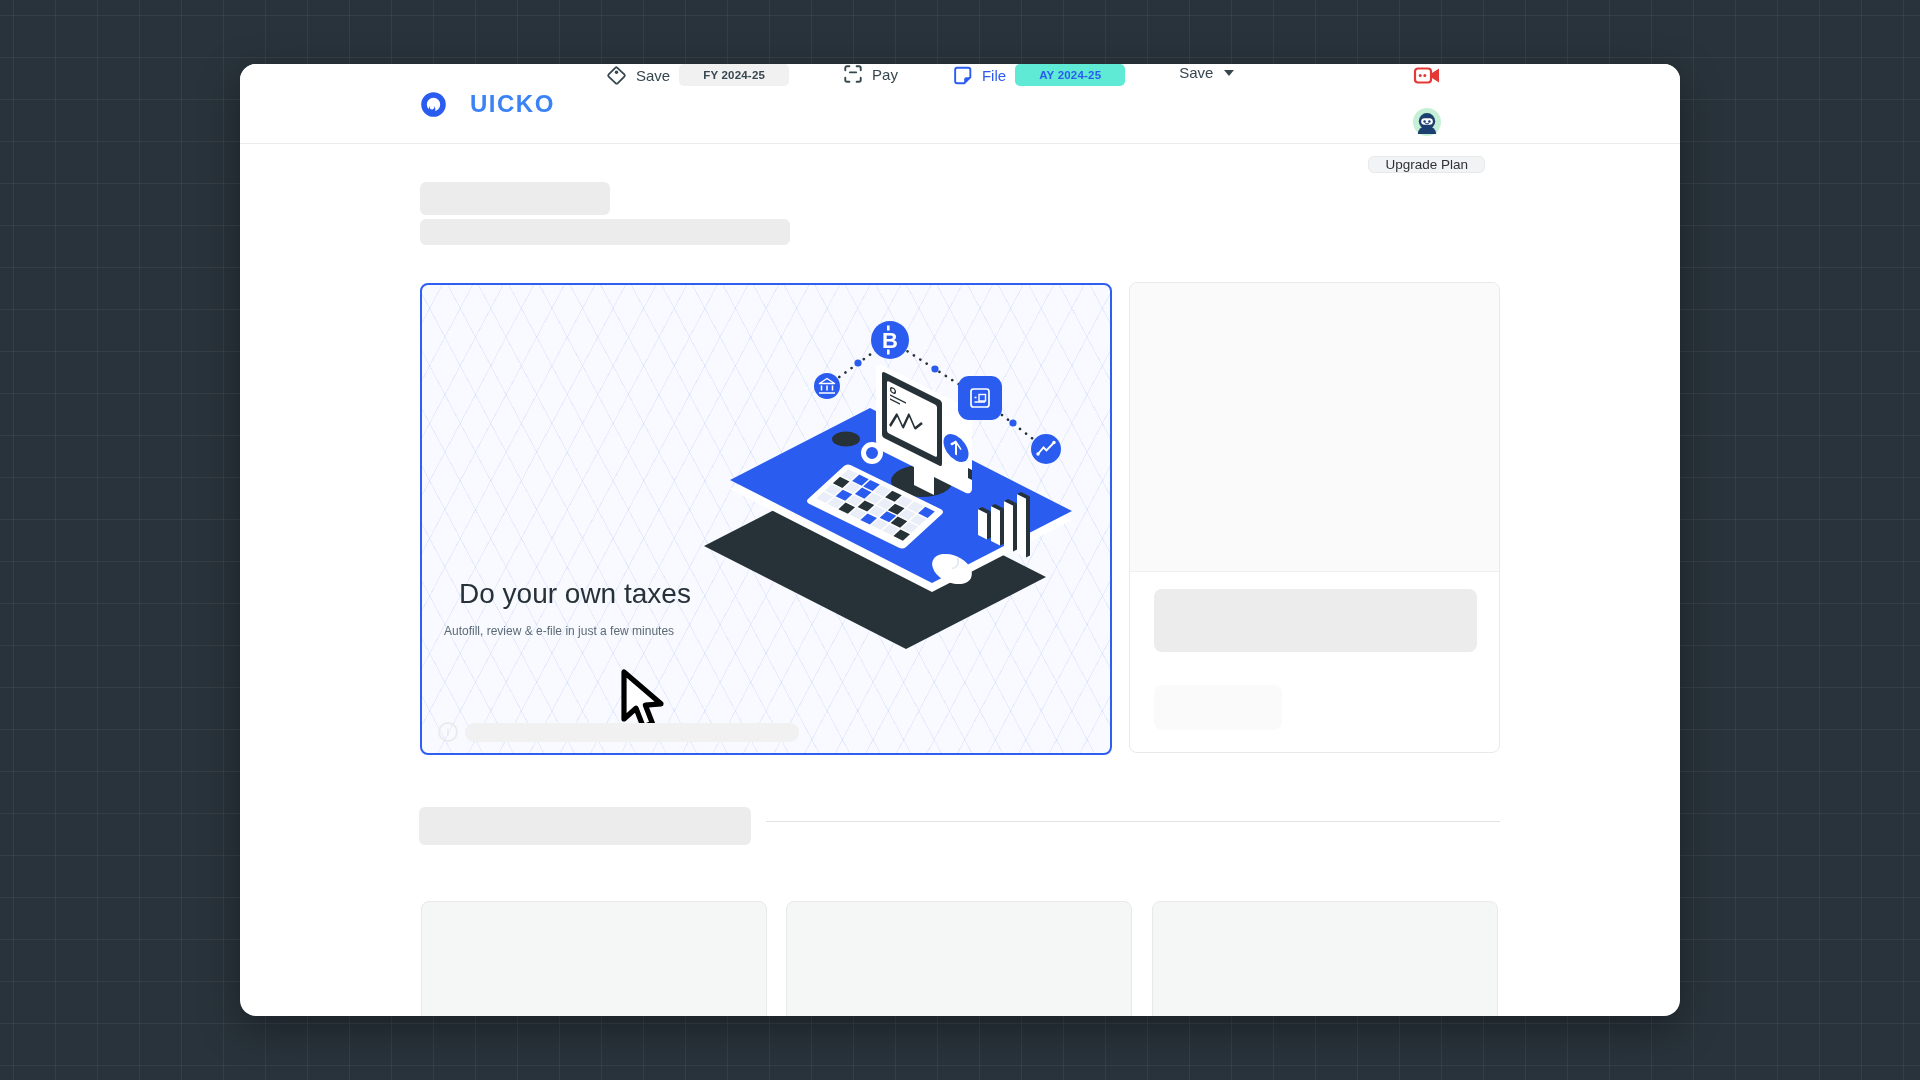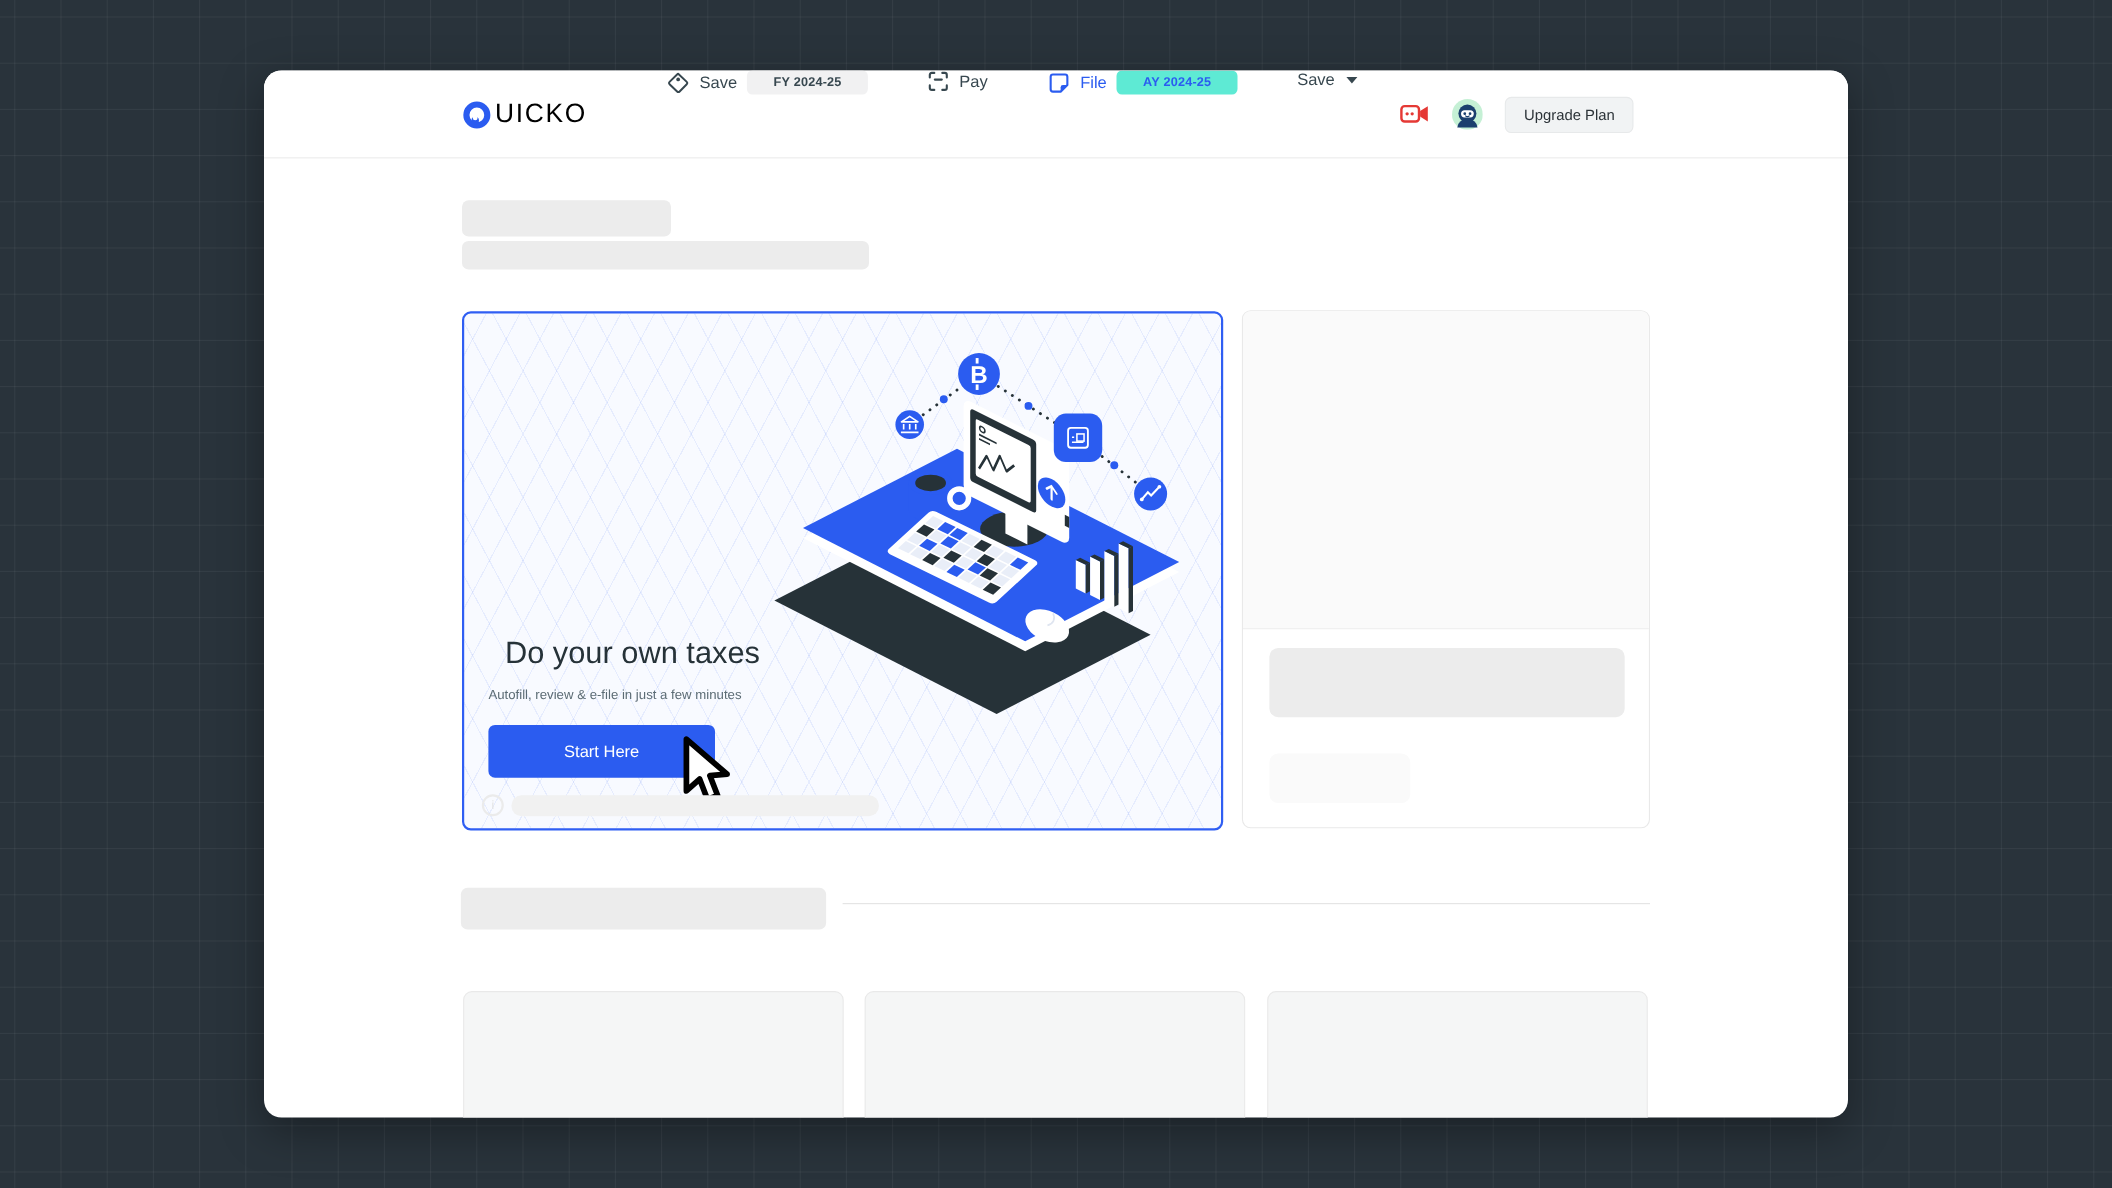--- a/index.html
+++ b/index.html
@@ -19,30 +19,30 @@
   .window {
     position:absolute; left:240px; top:64px; width:1440px; height:952px;
     background:#ffffff; border-radius:16px; overflow:hidden;
     box-shadow:0 12px 40px rgba(0,0,0,.35);
   }
 
   
   .navbar { position:absolute; left:0; top:0; width:100%; height:80px;
     border-bottom:1px solid #ececec; background:#fff; }
   .logo { position:absolute; left:180px; top:26px; display:flex; align-items:center; gap:3px; cursor:pointer; }
-  .logo-rest { font-size:24px; font-weight:400; color:#000000; letter-spacing:1.5px; }
+  .logo-rest { font-size:24px; font-weight:700; color:#3b82f6; letter-spacing:1.5px;margin-left:20px; }
   .nav-center { position:absolute; left:366px; top:0; height:80px; display:flex; align-items:flex-start; gap:54px; }
   .nav-item { display:flex; align-items:center; gap:9px; font-size:15px; color:#37474f; cursor:pointer; white-space:nowrap; }
   .nav-item.active { color:#2b5cf0; font-weight:500; }
   .badge { font-size:11.5px; font-weight:700; padding:5px 24px; border-radius:5px; letter-spacing:.2px; }
   .badge.gray { background:#f1f1f2; color:#37474f; }
   .badge.blue { background:#5eead4; color:#2b5cf0; }
   .caret { width:0; height:0; border-left:5px solid transparent; border-right:5px solid transparent;
     border-top:6px solid #37474f; margin-left:2px; }
-  .nav-right { position:absolute; right:195px; top:0; height:80px; display:flex; align-items:center; gap:20px; }
+  .nav-right { position:absolute; right:195px; top:0; height:80px; display:flex; align-items:center; gap:20px;flex-direction:column; }
   .icon-btn { cursor:pointer; display:flex; align-items:center; }
   .avatar { width:28px; height:28px; border-radius:50%; cursor:pointer; }
   .upgrade-btn { height:33px; padding:0 16px; background:#f1f3f4; border:1px solid #e7e9ea;
     border-radius:6px; font-size:13.5px; color:#2c3338; display:flex; align-items:center; cursor:pointer; }
 
   
   .sk { background:#ececec; border-radius:6px; position:absolute; }
   .sk.light { background:#fafafa; }
 
   
@@ -296,21 +296,20 @@
           <circle cx="436" cy="160" r="15" fill="#2b5cf0"></circle>
           <polyline points="428,165 433.5,158.5 436.5,161.5 444,153.5" fill="none" stroke="#ffffff" stroke-width="1.9" stroke-linecap="round"></polyline>
           <circle cx="428" cy="165" r="1.7" fill="#ffffff"></circle>
           <circle cx="444" cy="153.5" r="1.7" fill="#ffffff"></circle>
         </g>
       </svg>
     </div>
 
     <div class="hero-title">Do your own taxes</div>
     <div class="hero-subtitle">Autofill, review &amp; e-file in just a few minutes</div>
-    <button class="start-btn">Start Here</button>
 
     <div class="hero-cursor">
       <svg width="58" height="66" viewBox="0 0 29 33">
         <path d="M3 1.5 L3 25 L9 19.6 L12.6 28.9 L17.2 27.1 L13.7 18.1 L21.5 17.4 Z" fill="#ffffff" stroke="#000000" stroke-width="2.6" stroke-linejoin="round"></path>
       </svg>
     </div>
 
     <div class="hero-footrow-icon">i</div>
     <div class="sk hero-footrow-bar"></div>
   </div>

